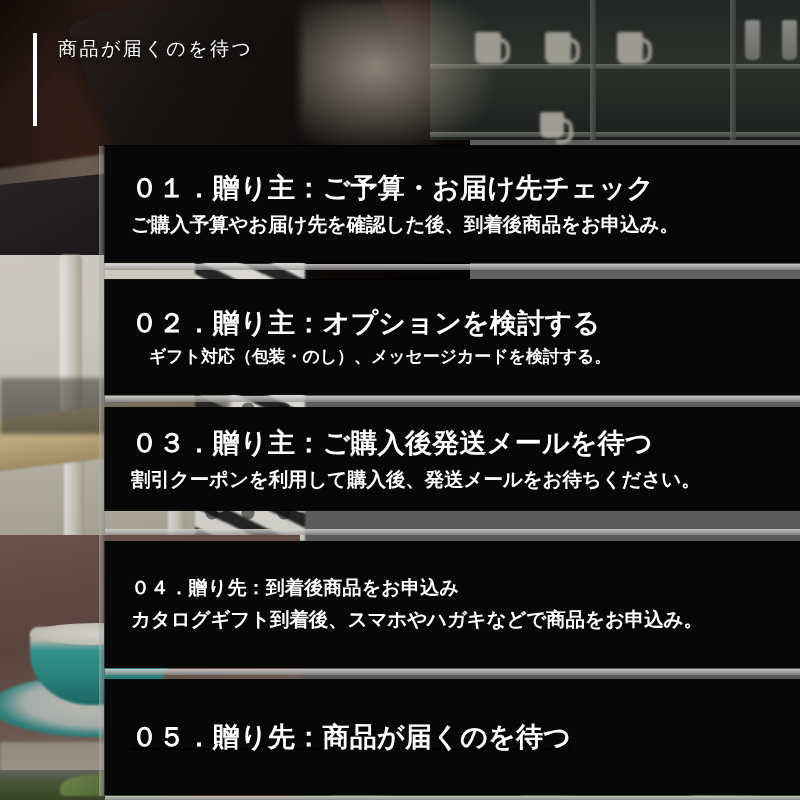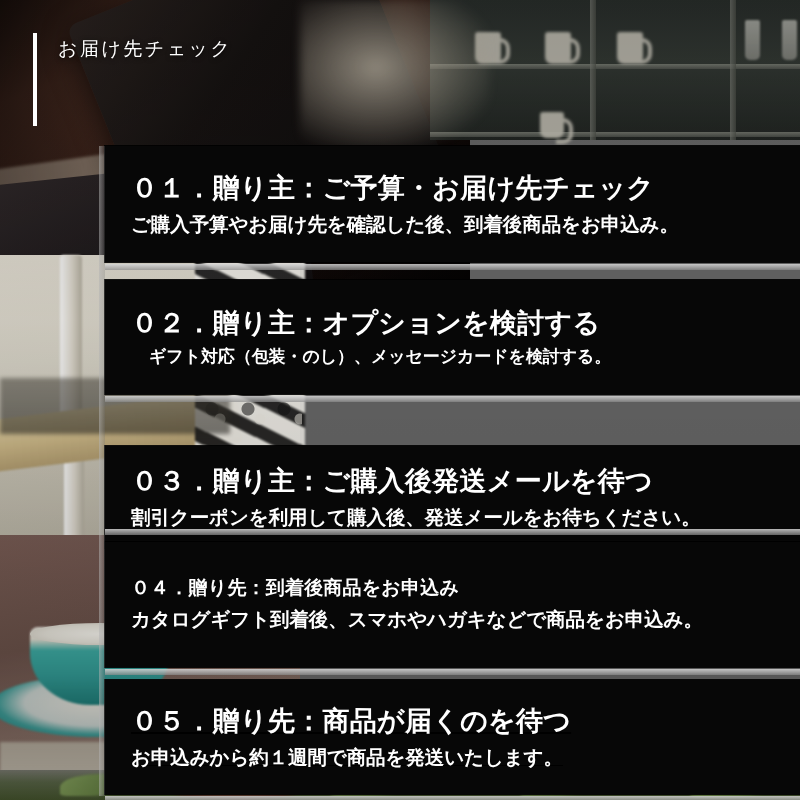--- a/index.html
+++ b/index.html
@@ -201,21 +201,21 @@
     color:#ffffff; font-weight:700; letter-spacing:.01em;
     font-size:27px; line-height:1.2; white-space:nowrap;
   }
   .step-desc {
     color:#ffffff; font-weight:700; letter-spacing:-.005em;
     font-size:19px; line-height:1.25; margin-top:7px; white-space:nowrap;
   }
   
   #panel-1 { top:134px;  height:116px; }
   #panel-2 { top:268px;  height:114px; }
-  #panel-3 { top:396px;  height:102px;margin-top:38px; }
+  #panel-3 { top:396px;  height:102px; }
   #panel-4 { top:530px;  height:125px; }
   #panel-5 { top:668px;  height:114px;text-decoration:underline; }
 
   #panel-1 .step-title { font-size:27px; }
   #panel-1 .step-desc  { font-size:19.5px; }
   #panel-2 .step-title { font-size:27px; }
   #panel-2 .step-desc  { font-size:17px;margin-left:18px; }
   #panel-3 .step-title { font-size:27px; }
   #panel-3 .step-desc  { font-size:19.5px; }
   #panel-4 .step-title { font-size:19px; }
@@ -296,21 +296,21 @@
     <div class="leaf" style="left:690px; top:3px;  width:95px; height:24px;"></div>
   </div>
 
   <div class="bgtile bg-plate"></div>
 
   <div class="bg-scrim"></div>
 </div>
 
 <div id="header">
   <div class="hdr-bar"></div>
-  <div class="hdr-sub">お届け先チェック</div>
+  <div class="hdr-sub">商品が届くのを待つ</div>
 </div>
 
 <div id="steps">
 
   <div class="seam"></div>
 
   <div class="panel" id="panel-1">
     <div class="panel-inner">
       <div class="step-title">０１．贈り主：ご予算・お届け先チェック</div>
       <div class="step-desc">ご購入予算やお届け先を確認した後、到着後商品をお申込み。</div>
@@ -338,18 +338,17 @@
     <div class="panel-inner">
       <div class="step-title">０４．贈り先：到着後商品をお申込み</div>
       <div class="step-desc">カタログギフト到着後、スマホやハガキなどで商品をお申込み。</div>
     </div>
   </div>
   <div class="divider" id="div-4"></div>
 
   <div class="panel" id="panel-5">
     <div class="panel-inner">
       <div class="step-title">０５．贈り先：商品が届くのを待つ</div>
-      <div class="step-desc">お申込みから約１週間で商品を発送いたします。</div>
     </div>
   </div>
   <div class="divider" id="div-5"></div>
 
 </div>
 
 </body></html>

